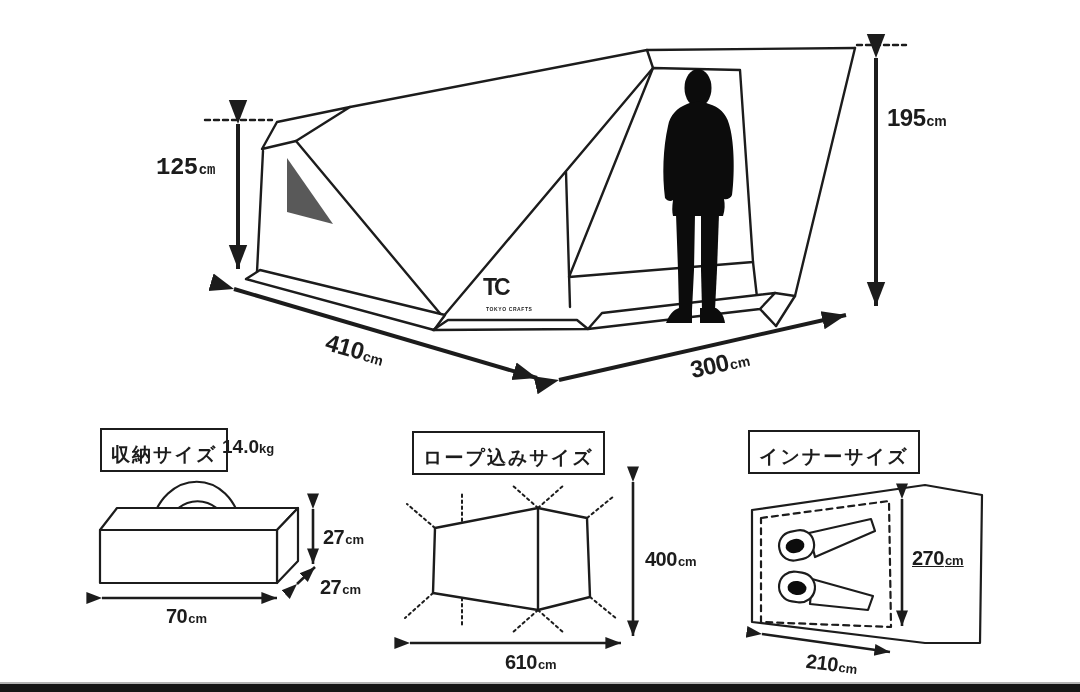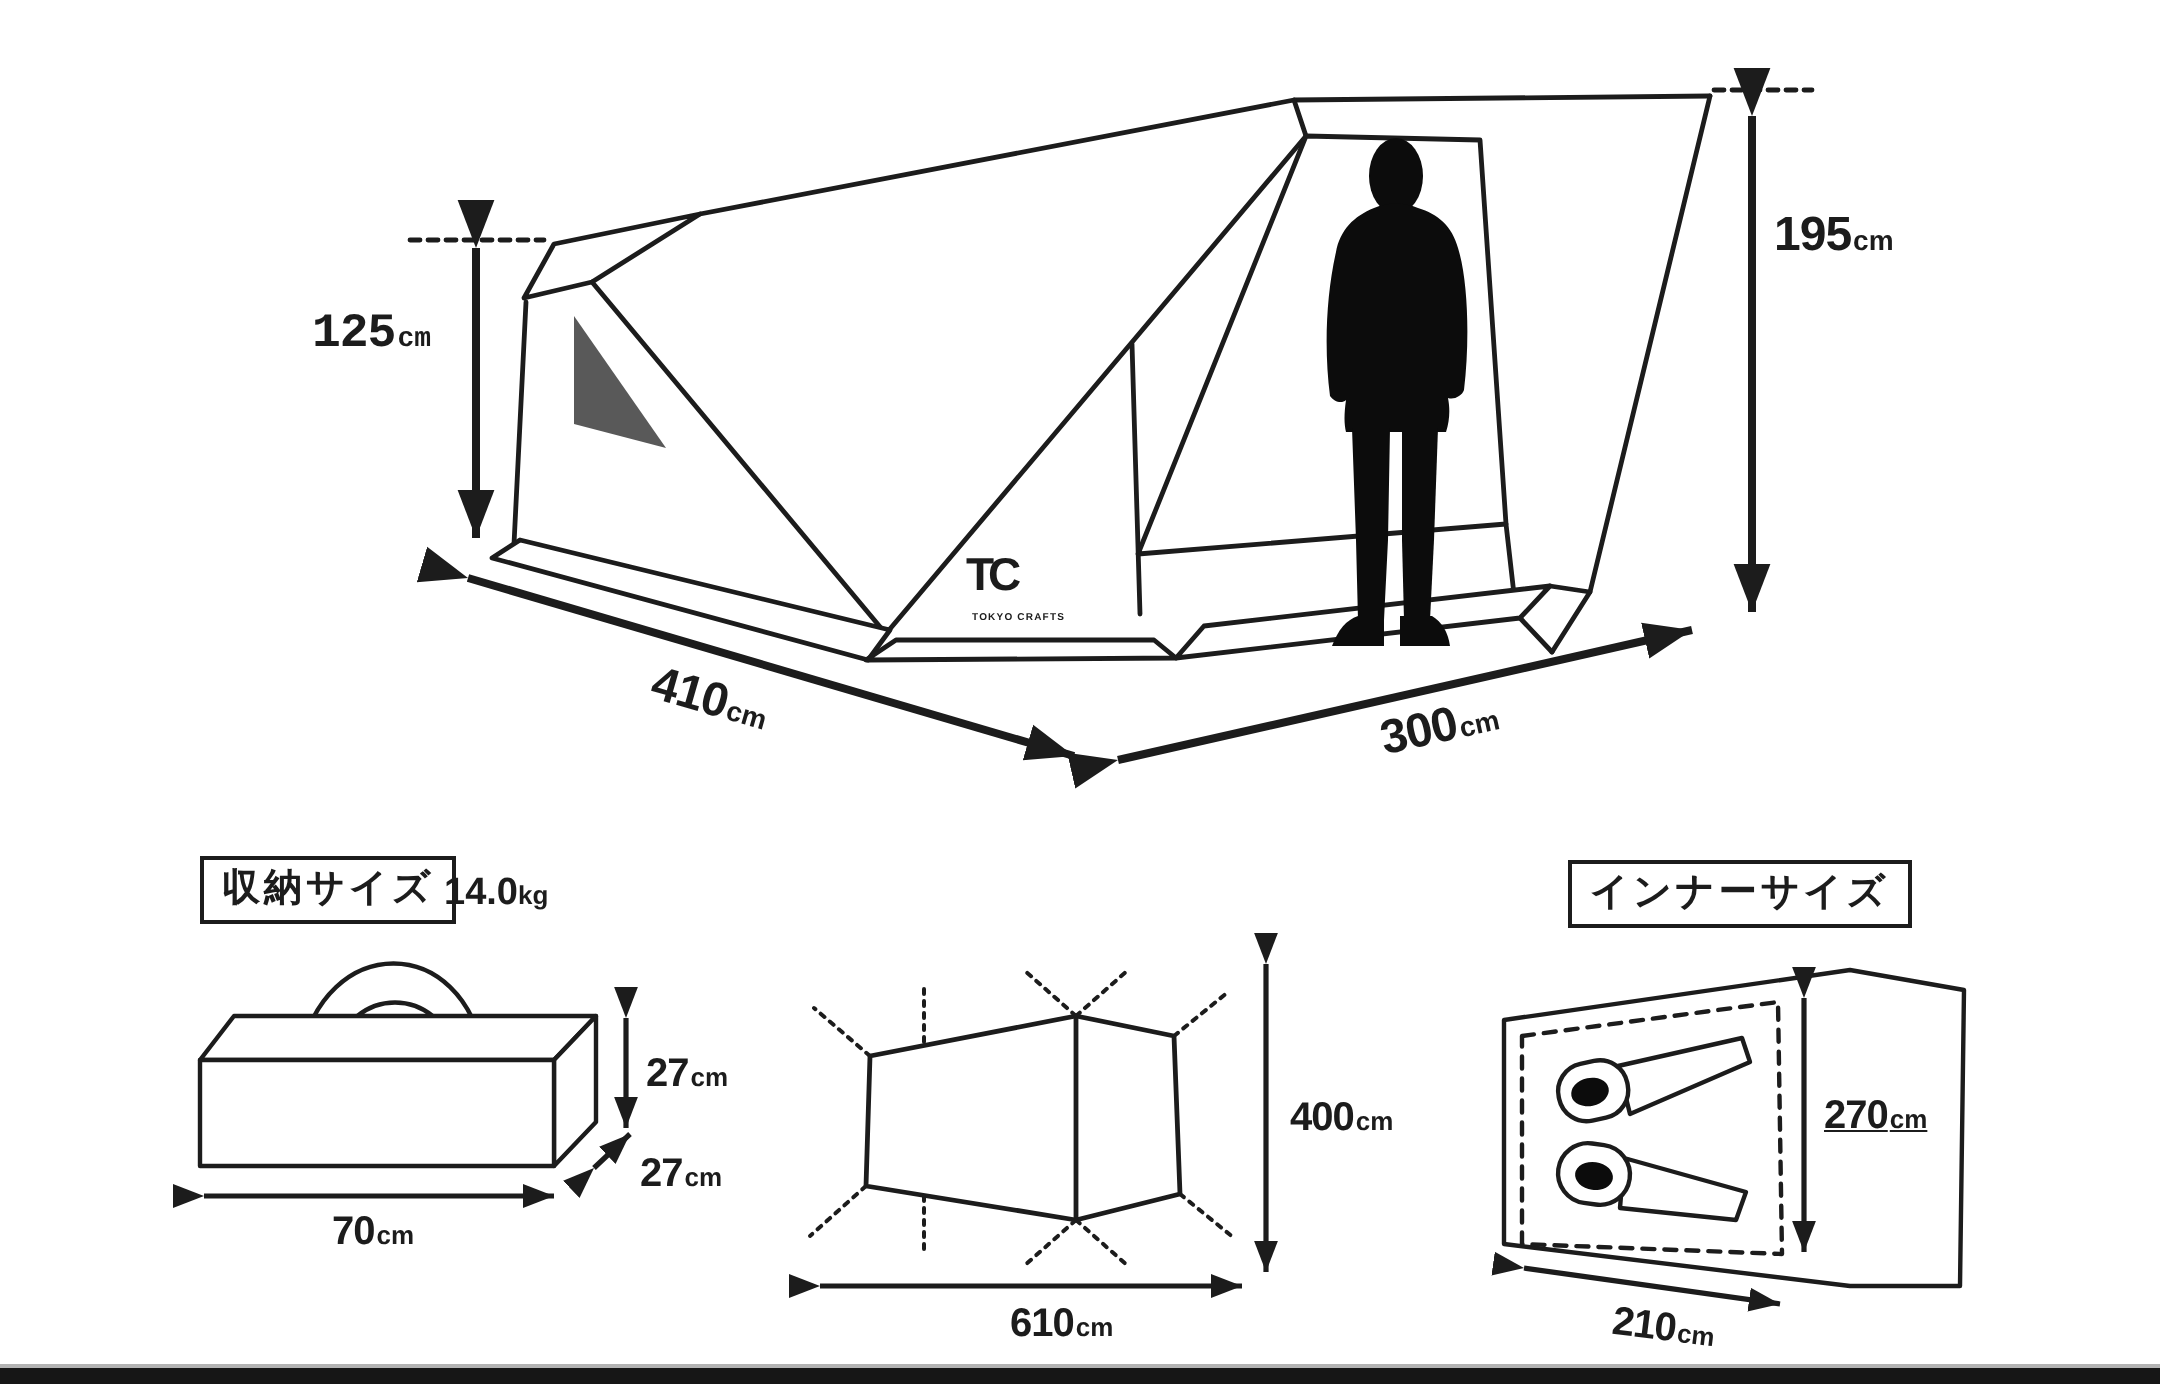--- a/index.html
+++ b/index.html
@@ -10,21 +10,21 @@
   }
   .art{position:absolute;left:0;top:0;}
   .lbl{position:absolute;font-weight:700;white-space:nowrap;color:#1c1c1c;line-height:1;}
   .lbl .num{font-size:24px;letter-spacing:-0.5px;}
   .lbl .unit{font-size:14px;margin-left:1px;}
   .lbl.sm .num{font-size:20px;}
   .lbl.sm .unit{font-size:13px;}
   .title-box{
     position:absolute;border:2.5px solid #1c1c1c;background:#fff;
     font-size:19px;font-weight:700;letter-spacing:2px;line-height:1;
-    padding:5px 9px 6px 9px;white-space:nowrap;
+    padding:15px 9px 6px 9px;white-space:nowrap;
   }
   .weight{position:absolute;font-weight:700;white-space:nowrap;}
   .weight .num{font-size:19px;}
   .weight .unit{font-size:13px;}
   .logo{position:absolute;left:483px;top:277px;display:flex;align-items:flex-start;flex-direction:column;}
   .logo .mark{font-size:23px;font-weight:900;letter-spacing:-3px;line-height:0.9;}
   .logo .brand{font-size:5px;font-weight:700;letter-spacing:0.6px;margin:8px 0 0 3px;}
   .bottom-bar{
     position:absolute;left:0;top:682px;width:1080px;height:10px;
     background:#161616;border-top:2px solid #b3b3b3;box-sizing:border-box;
@@ -173,28 +173,31 @@
   <div class="lbl sm" style="left:323px;top:527px;">
     <span class="num">27</span><span class="unit">cm</span>
   </div>
   <div class="lbl sm" style="left:320px;top:577px;">
     <span class="num">27</span><span class="unit">cm</span>
   </div>
   <div class="lbl sm" style="left:166px;top:606px;">
     <span class="num">70</span><span class="unit">cm</span>
   </div>
 
+  <div class="title-box" style="left:412px;top:431px;">
+    <span>ロープ込みサイズ</span>
+  </div>
   <div class="lbl sm" style="left:645px;top:549px;">
     <span class="num">400</span><span class="unit">cm</span>
   </div>
   <div class="lbl sm" style="left:505px;top:652px;text-align:right;">
     <span class="num">610</span><span class="unit">cm</span>
   </div>
 
-  <div class="title-box" style="left:784px;top:430px;">
+  <div class="title-box" style="left:748px;top:430px;">
     <span>インナーサイズ</span>
   </div>
   <div class="lbl sm" style="left:912px;top:548px;text-decoration:underline;">
     <span class="num">270</span><span class="unit">cm</span>
   </div>
   <div class="lbl sm r210" style="left:806px;top:654px;">
     <span class="num">210</span><span class="unit">cm</span>
   </div>
 
   <div class="bottom-bar"></div>

